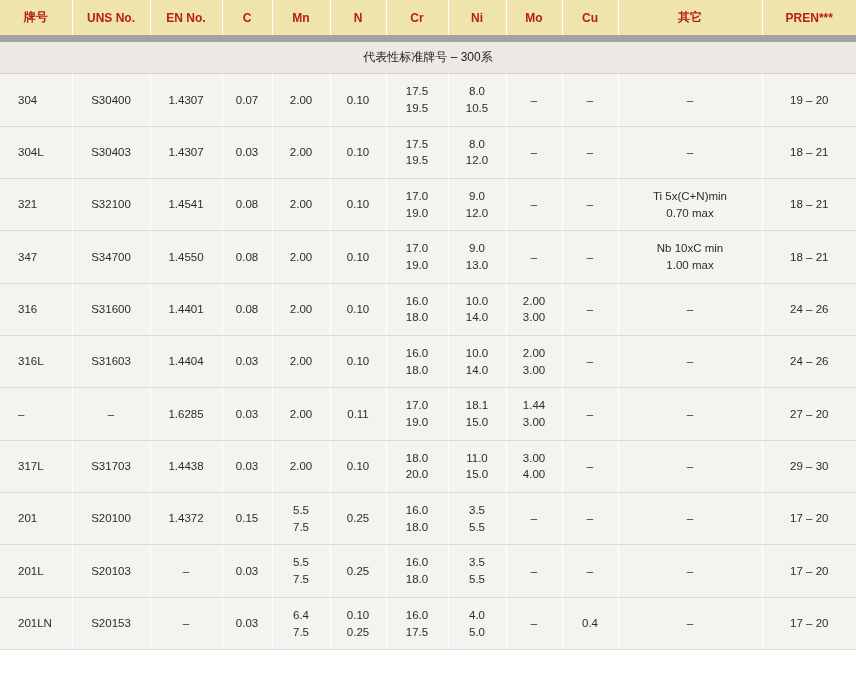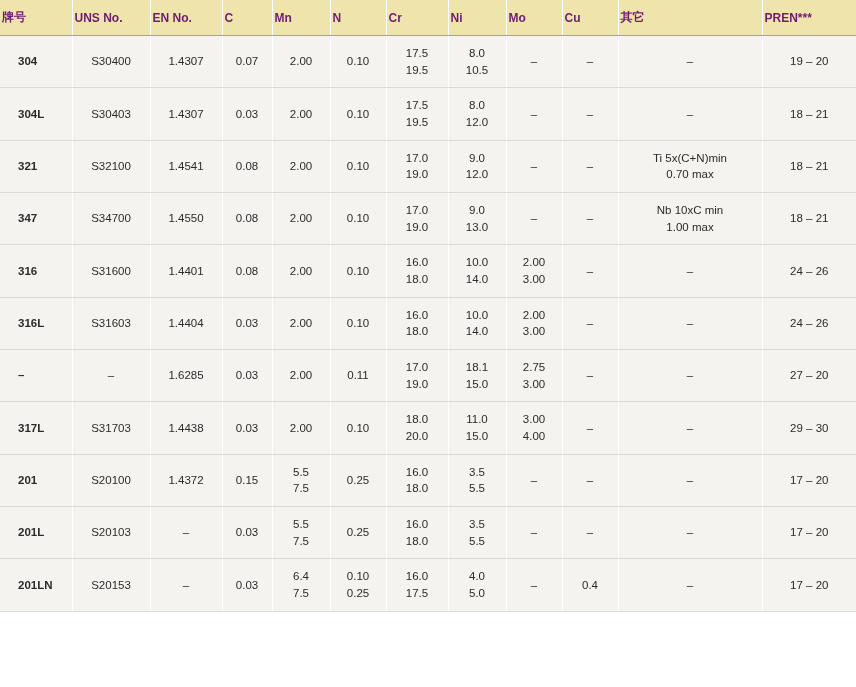--- a/index.html
+++ b/index.html
@@ -28,27 +28,27 @@
   table.grades col.c-n         { width: 56px; }
   table.grades col.c-cr        { width: 62px; }
   table.grades col.c-ni        { width: 58px; }
   table.grades col.c-mo        { width: 56px; }
   table.grades col.c-cu        { width: 56px; }
   table.grades col.c-other     { width: 144px; }
   table.grades col.c-pren      { width: 94px; }
 
   thead th {
     background: #efe4ac;
-    color: #701a75;
+    color: #b91c1c;
     font-weight: bold;
     font-size: 12px;
-    text-align: left;
+    text-align: center;
     padding: 9px 2px;
     border-right: 1px solid #ffffff;
-    border-bottom: 1px solid #a3a3a3;
+    border-bottom: 7px solid #a3a3a3;
     white-space: nowrap;
   }
   thead th:last-child { border-right: none; }
 
   tr.section-row td {
     background: #ece9e4;
     text-align: center;
     font-size: 12px;
     color: #222222;
     padding: 7px 0;
@@ -64,21 +64,20 @@
     vertical-align: middle;
     text-align: center;
     line-height: 1.45;
     font-size: 11.5px;
     color: #2b2b2b;
   }
   tbody td:last-child { border-right: none; }
   tbody td.left {
     text-align: left;
     padding-left: 18px;
-    font-weight: bold;
   }
   .stack {
     display: block;
   }
   .stack span {
     display: block;
   }
 </style>
 </head>
 <body>
@@ -108,20 +107,23 @@
       <th>N</th>
       <th>Cr</th>
       <th>Ni</th>
       <th>Mo</th>
       <th>Cu</th>
       <th>其它</th>
       <th>PREN***</th>
     </tr>
   </thead>
   <tbody id="table-body">
+      <tr class="section-row">
+        <td colspan="12">代表性标准牌号 – 300系</td>
+      </tr>
       <tr>
         <td class="left">
           <span class="stack">
             <span>304</span>
           </span>
         </td>
         <td>
           <span class="stack">
             <span>S30400</span>
           </span>
@@ -541,21 +543,21 @@
           </span>
         </td>
         <td>
           <span class="stack">
             <span>18.1</span>
             <span>15.0</span>
           </span>
         </td>
         <td>
           <span class="stack">
-            <span>2.75</span>
+            <span>1.44</span>
             <span>3.00</span>
           </span>
         </td>
         <td>
           <span class="stack">
             <span>–</span>
           </span>
         </td>
         <td>
           <span class="stack">

